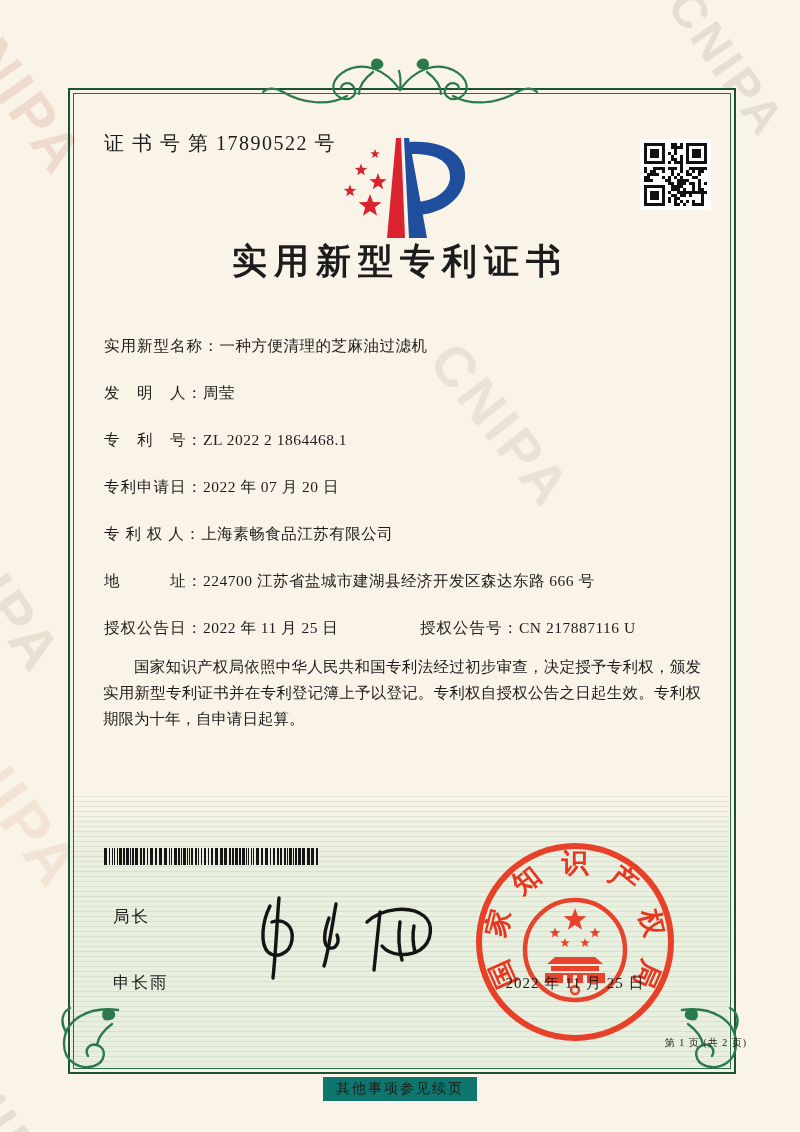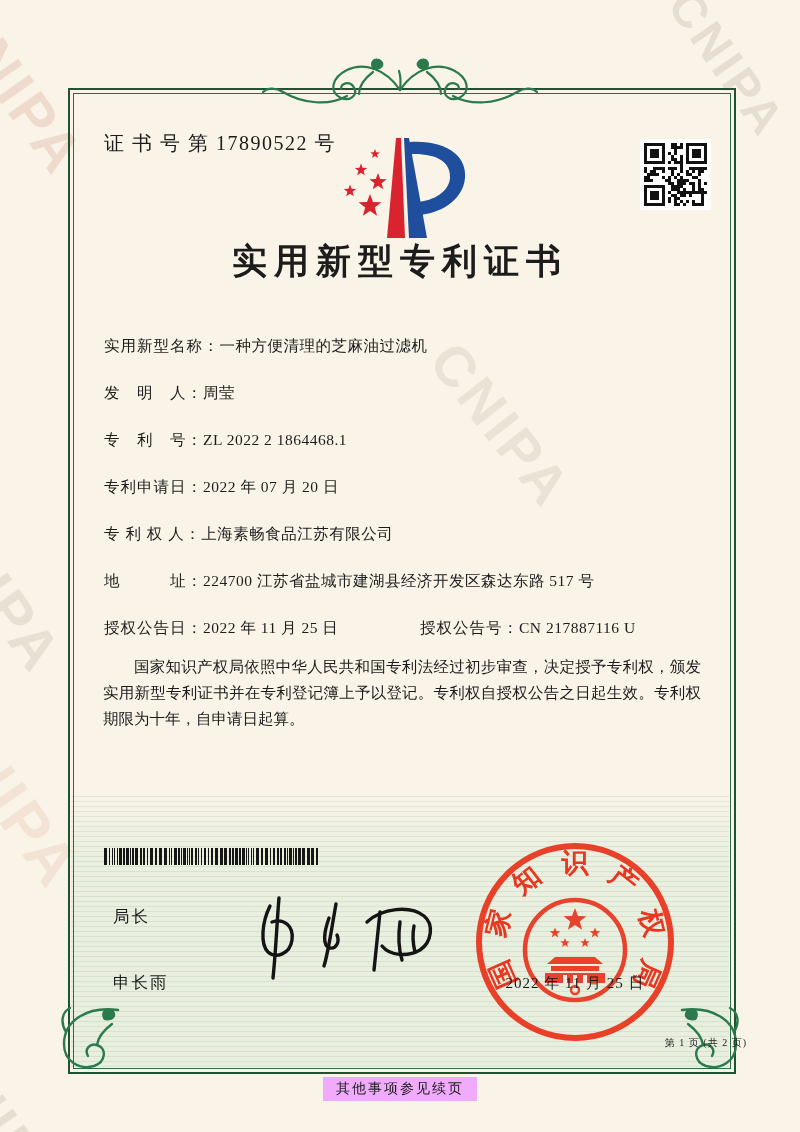--- a/index.html
+++ b/index.html
@@ -33,21 +33,21 @@
   .cert-no{left:104px;top:130px;font-size:20px;letter-spacing:1.5px;}
   .title{left:68px;top:238px;width:664px;text-align:center;font-size:35px;font-weight:bold;letter-spacing:7px;}
   .field-row{left:104px;font-size:15.5px;letter-spacing:0.5px;white-space:nowrap;}
   .field-row .lab{letter-spacing:1px;}
   .paragraphs{left:103px;top:654px;width:598px;font-size:15.5px;line-height:26px;text-align:justify;}
   .paragraphs p{margin:0;text-indent:2em;}
   .officer{left:113px;font-size:16.5px;letter-spacing:2px;}
   .page-info{left:68px;top:1036px;width:664px;text-align:right;font-size:10px;letter-spacing:1px;margin-left:15px;}
   .cont-note{
     left:50%;top:1077px;transform:translateX(-50%);
-    background:#f0abfc;padding:3px 13px;font-size:14px;letter-spacing:2px;z-index:2;
+    background:#0f766e;padding:3px 13px;font-size:14px;letter-spacing:2px;z-index:2;
   }
   .qr-box{left:640px;top:139px;background:#ffffff;padding:4px;z-index:2;}
   .seal-date{
     left:486px;top:974px;width:178px;text-align:center;
     font-size:15px;letter-spacing:1px;z-index:3;white-space:nowrap;
   }
   svg{display:block;}
 </style>
 </head>
 <body>
@@ -360,21 +360,21 @@
 <div class="abs field-row" style="top:430px;">
   <span class="lab">专　利　号：</span><span>ZL 2022 2 1864468.1</span>
 </div>
 <div class="abs field-row" style="top:477px;">
   <span class="lab">专利申请日：</span><span>2022 年 07 月 20 日</span>
 </div>
 <div class="abs field-row" style="top:524px;">
   <span class="lab">专 利 权 人：</span><span>上海素畅食品江苏有限公司</span>
 </div>
 <div class="abs field-row" style="top:571px;">
-  <span class="lab">地　　　址：</span><span>224700 江苏省盐城市建湖县经济开发区森达东路 517 号</span>
+  <span class="lab">地　　　址：</span><span>224700 江苏省盐城市建湖县经济开发区森达东路 666 号</span>
 </div>
 <div class="abs field-row" style="top:618px;">
   <span class="lab">授权公告日：</span><span>2022 年 11 月 25 日</span>
 </div>
 <div class="abs field-row" style="left:420px;top:618px;">
   <span class="lab">授权公告号：</span><span>CN 217887116 U</span>
 </div>
 
 <div class="abs paragraphs">
   <p>国家知识产权局依照中华人民共和国专利法经过初步审查，决定授予专利权，颁发实用新型专利证书并在专利登记簿上予以登记。专利权自授权公告之日起生效。专利权期限为十年，自申请日起算。</p>

